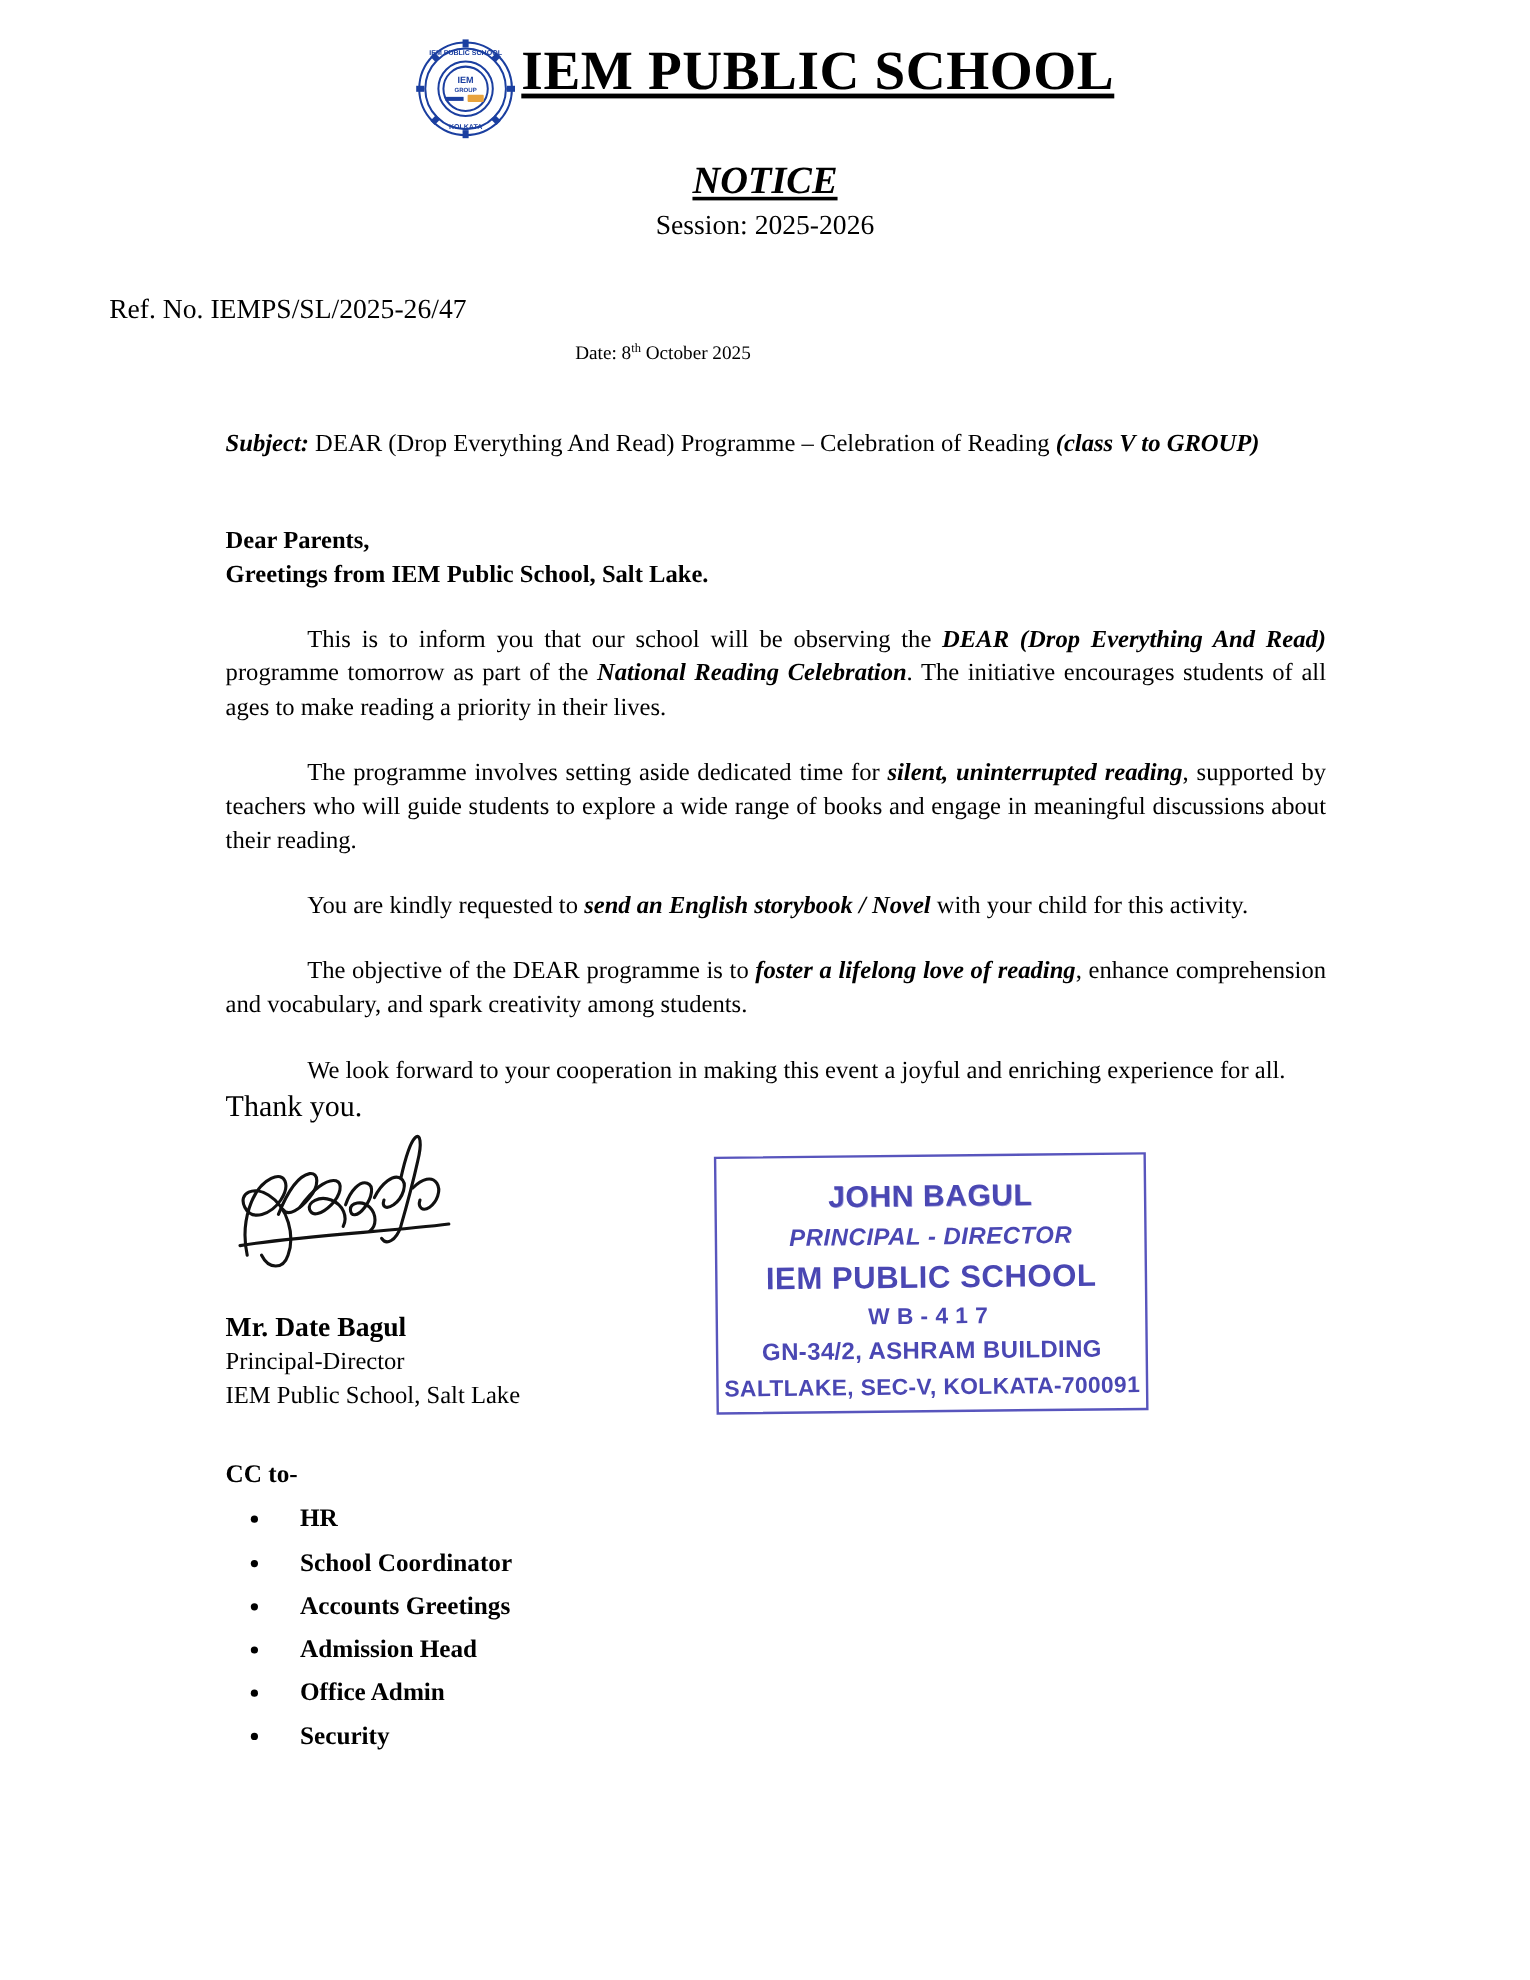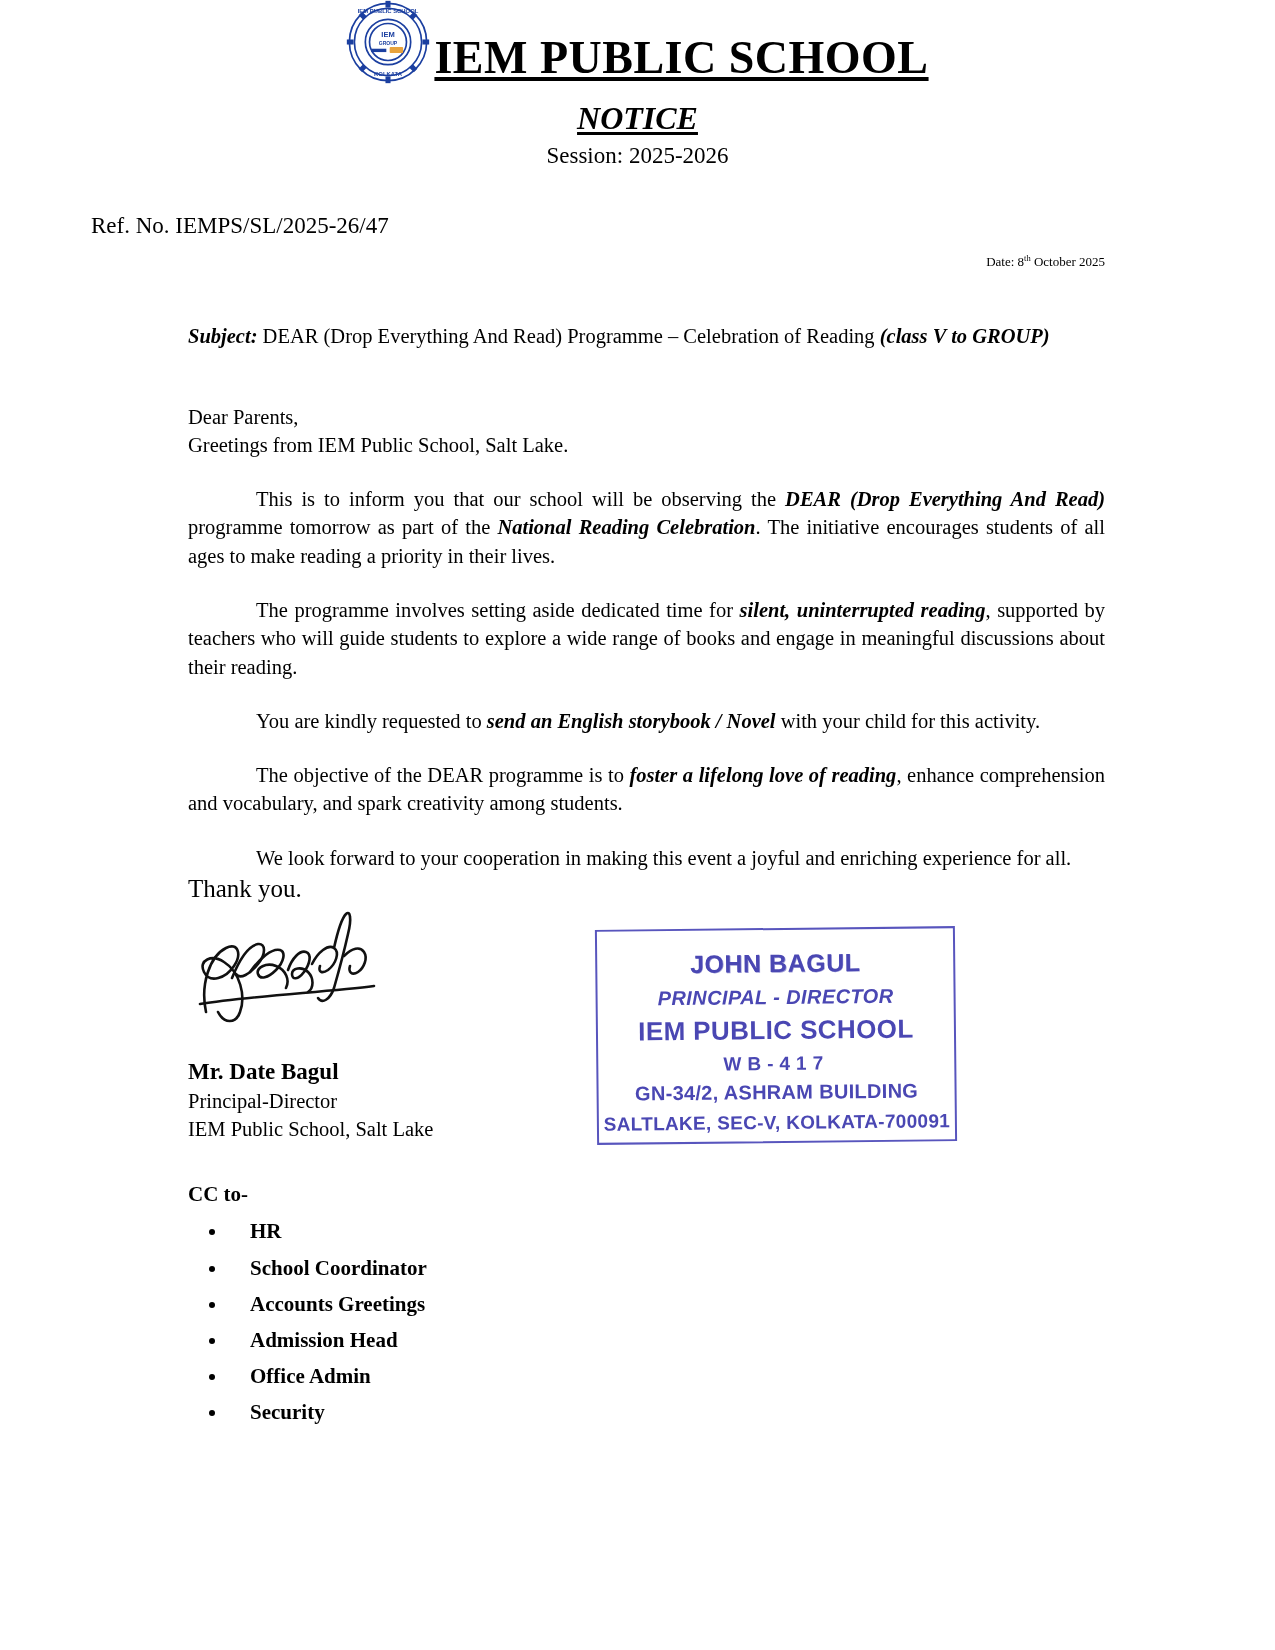--- a/index.html
+++ b/index.html
@@ -21,22 +21,23 @@
   .sheet {
     position: absolute;
     left: 0; top: 0;
     width: 1275px;
     height: 1650px;
     background: #fff;
   }
   
   .header {
     display: flex;
-    align-items: flex-end;
+    align-items: flex-start;
     justify-content: center;
+    padding-top: 32px;
     gap: 4px;
   }
   .logo {
     width: 84px;
     height: 84px;
     flex: 0 0 auto;
   }
   .school-name {
     font-size: 46px;
     font-weight: bold;
@@ -61,38 +62,38 @@
   }
   
   .refline {
     margin-top: 44px;
     padding-left: 91px;
     font-size: 23px;
   }
   .dateline {
     margin-top: 14px;
     padding-right: 170px;
-    text-align: right;
-    font-size: 13px;
+    text-align: center;
+    font-size: 16px;
   }
   sup { font-size: 0.65em; vertical-align: super; }
   
   .body-wrap {
     padding: 0 170px 0 188px;
     margin-top: 52px;
     font-size: 20.5px;
     line-height: 1.38;
   }
   .subject {
     font-size: 20.5px;
     margin-bottom: 0;
   }
   .salutation {
     margin-top: 52px;
-    font-weight: normal;
+    font-weight: bold;
     font-size: 20.5px;
     line-height: 1.38;
   }
   p.para {
     text-align: justify;
     text-indent: 68px;
     margin: 26px 0 0 0;
   }
   b, strong { font-weight: bold; font-style: italic; }
   .thankyou {

